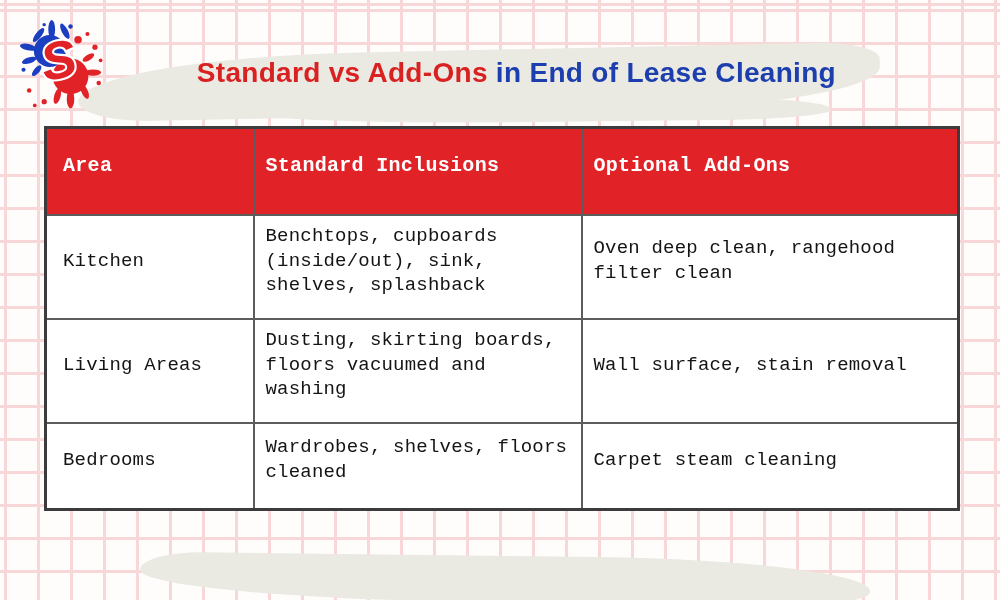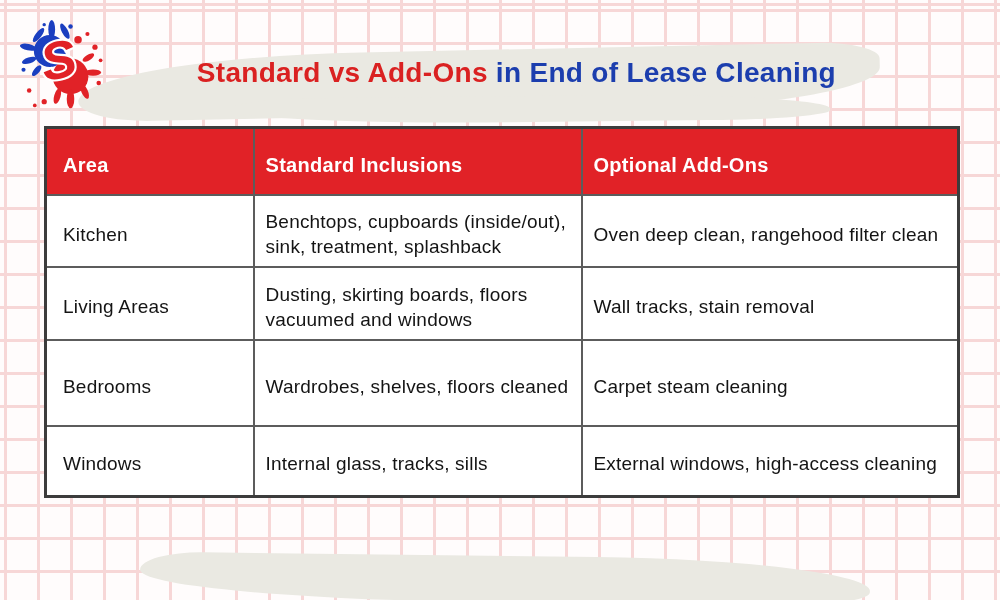--- a/index.html
+++ b/index.html
@@ -39,21 +39,22 @@
   table.cmp{
     position:absolute;left:44px;top:126px;width:913px;
     border-collapse:collapse;table-layout:fixed;
     border:3px solid #3c3c3c;
     background:#fff;
   }
   table.cmp th, table.cmp td{
     border:2px solid #5c5c5c;
     vertical-align:middle;
     text-align:left;
-    padding:8px 12px 0 16px;
+    padding:8px 12px 20px 16px;
+    font-family:Liberation Mono, monospace;
   }
   table.cmp th{
     background:#e12227;color:#fff;
     font-size:20px;font-weight:bold;height:57px;
     letter-spacing:.3px;
   }
   table.cmp td{
     color:#141414;font-size:19px;line-height:1.3;letter-spacing:.2px;
   }
   table.cmp td:first-child{padding-left:16px;}
@@ -118,34 +119,29 @@
     <thead>
       <tr>
         <th>Area</th>
         <th>Standard Inclusions</th>
         <th>Optional Add-Ons</th>
       </tr>
     </thead>
     <tbody>
       <tr>
         <td>Kitchen</td>
-        <td>Benchtops, cupboards (inside/out), sink, treatment, splashback</td>
+        <td>Benchtops, cupboards (inside/out), sink, shelves, splashback</td>
         <td>Oven deep clean, rangehood filter clean</td>
       </tr>
       <tr>
         <td>Living Areas</td>
-        <td>Dusting, skirting boards, floors vacuumed and windows</td>
-        <td>Wall tracks, stain removal</td>
+        <td>Dusting, skirting boards, floors vacuumed and washing</td>
+        <td>Wall surface, stain removal</td>
       </tr>
       <tr>
         <td>Bedrooms</td>
         <td>Wardrobes, shelves, floors cleaned</td>
         <td>Carpet steam cleaning</td>
-      </tr>
-      <tr>
-        <td>Windows</td>
-        <td>Internal glass, tracks, sills</td>
-        <td>External windows, high-access cleaning</td>
       </tr>
     </tbody>
   </table>
 
 </div>
 
 </body></html>

